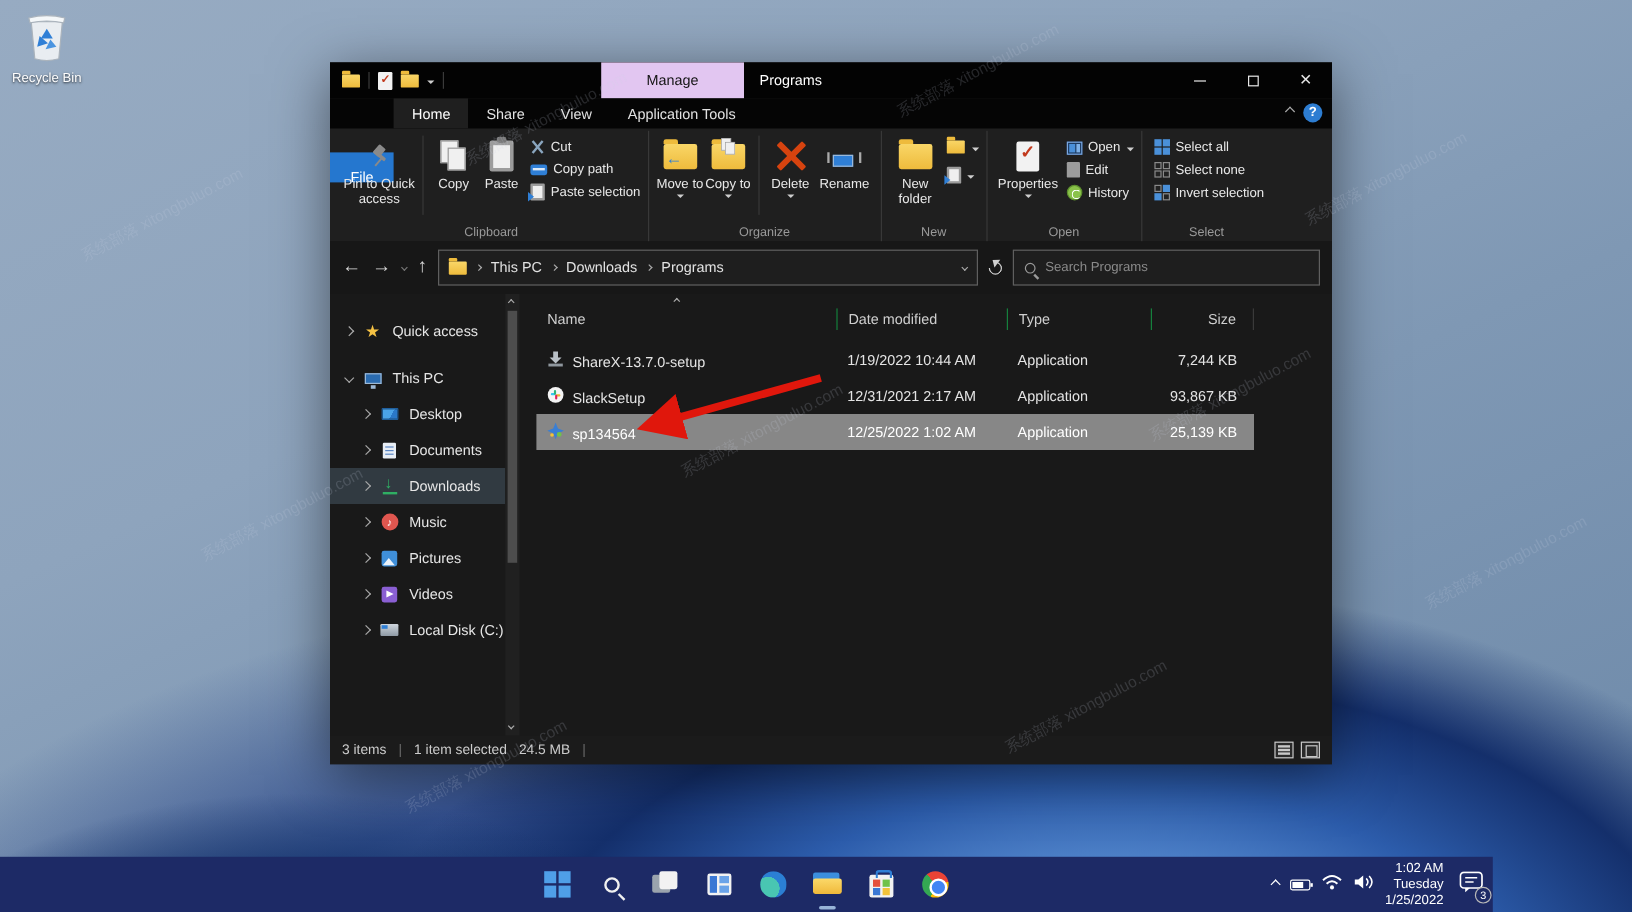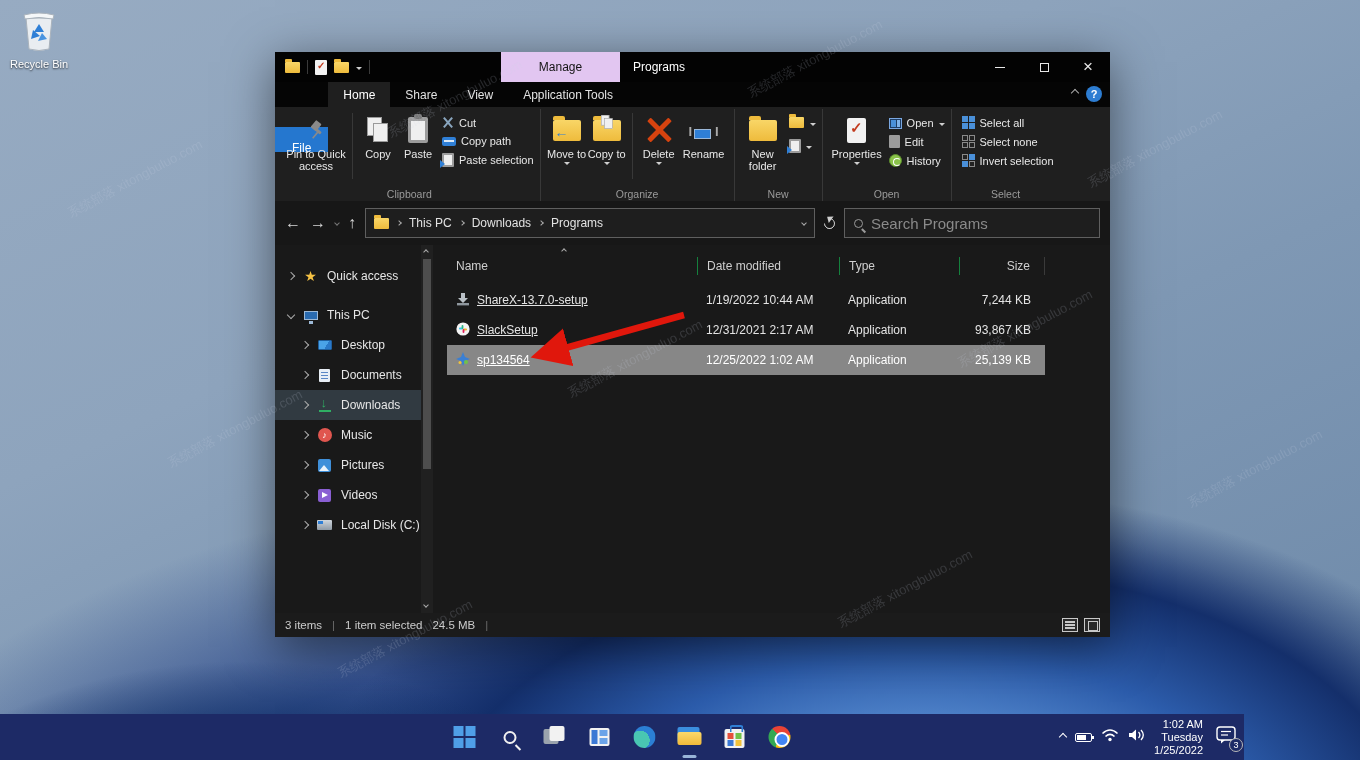--- a/index.html
+++ b/index.html
@@ -116,21 +116,21 @@
   .addr { flex:1; height:30px; background:#1e1e1e; border:1px solid #5f5f5f; display:flex; align-items:center;
           padding:0 8px; gap:8px; color:#e2e2e2; font-size:12px; }
   .crumb { display:flex; align-items:center; gap:8px; }
   .addr .tail { margin-left:auto; }
   .refresh-ic { width:11px; height:11px; border:1.6px solid #cfcfcf; border-radius:50%; border-left-color:transparent;
                 position:relative; transform:rotate(45deg); }
   .refresh-ic::after { content:""; position:absolute; left:-2px; top:-3px; border-top:4px solid transparent;
                        border-bottom:4px solid transparent; border-right:5px solid #cfcfcf; transform:rotate(-8deg); }
   .search-box { width:256px; height:30px; background:#1e1e1e; border:1px solid #5f5f5f; display:flex;
                 align-items:center; padding:0 9px; gap:8px; }
-  .search-box input { flex:1; background:transparent; border:none; outline:none; color:#84cc16; font-size:15px;
+  .search-box input { flex:1; background:transparent; border:none; outline:none; color:#84cc16; font-size:11px;
                       font-family:"Liberation Sans", sans-serif; }
   .search-box input::placeholder { color:#8a8a8a; }
   .mag { width:9px; height:9px; border:1.5px solid #9a9a9a; border-radius:50%; position:relative; }
   .mag::after { content:""; position:absolute; left:7px; top:8px; width:5px; height:1.5px; background:#9a9a9a;
                 transform:rotate(45deg); transform-origin:left center; }
 
   
   .wbody { flex:1; display:flex; background:#191919; min-height:0; position:relative; }
   .sidebar { width:146px; padding-top:16px; font-size:12px; color:#e6e6e6; flex:none; }
   .side-item { display:flex; align-items:center; height:30px; gap:9px; padding-left:13px; }
@@ -168,21 +168,21 @@
   .filearea { flex:1; display:flex; flex-direction:column; padding:8px 0 0 14px; position:relative; min-width:0; }
   .cols { display:flex; height:26px; align-items:center; color:#cfcfcf; font-size:12px; position:relative; }
   .col { padding-left:9px; height:18px; line-height:18px; }
   .col.c-name { width:250px; } .col.c-date { width:142px; } .col.c-type { width:120px; }
   .col.c-size { width:86px; text-align:right; padding-right:14px; }
   .col + .col { border-left:1px solid #15803d; }
   .col.c-size { border-right:1px solid #3a3a3a; }
   .sort-chev { position:absolute; left:115px; top:-4px; }
   .frow { display:flex; height:30px; align-items:center; font-size:12px; color:#e4e4e4; width:598px; }
   .frow .cell { padding-left:9px; overflow:hidden; white-space:nowrap; }
-  .frow .cell.name { width:250px; display:flex; align-items:center; gap:7px;text-decoration:underline; }
+  .frow .cell.name { width:250px; display:flex; align-items:flex-end; gap:7px; }
   .frow .cell.date { width:142px; } .frow .cell.type { width:120px; }
   .frow .cell.size { width:86px; text-align:right; padding-right:14px; }
   .frow.selected { background:#878787; color:#fff; }
 
   .statusbar { height:24px; display:flex; align-items:center; padding:0 10px; gap:10px;
                color:#cccccc; font-size:11.5px; flex:none; }
   .sdiv { color:#6a6a6a; }
   .view-ics { margin-left:auto; display:flex; gap:6px; align-items:center; }
   .v-details { width:16px; height:14px; border:1px solid #c8c8c8; background:#2a2a2a; position:relative; }
   .v-details::before { content:""; position:absolute; left:2px; top:2px; width:10px; height:1.5px; background:#c8c8c8;

